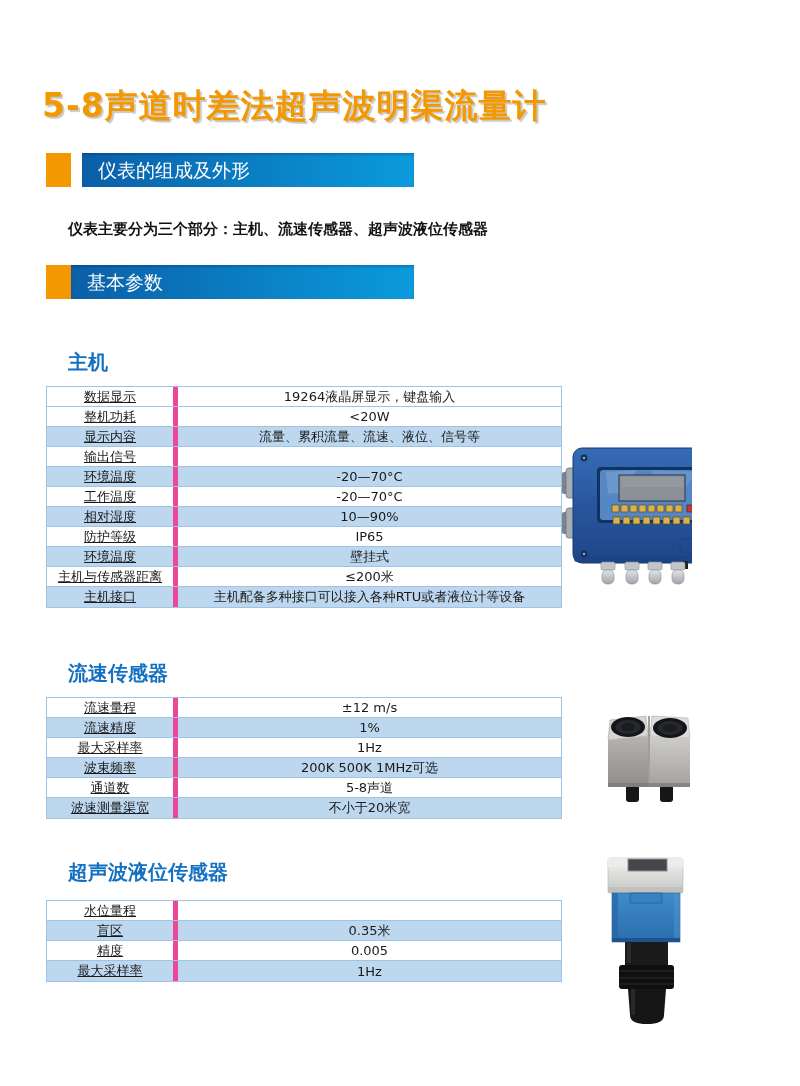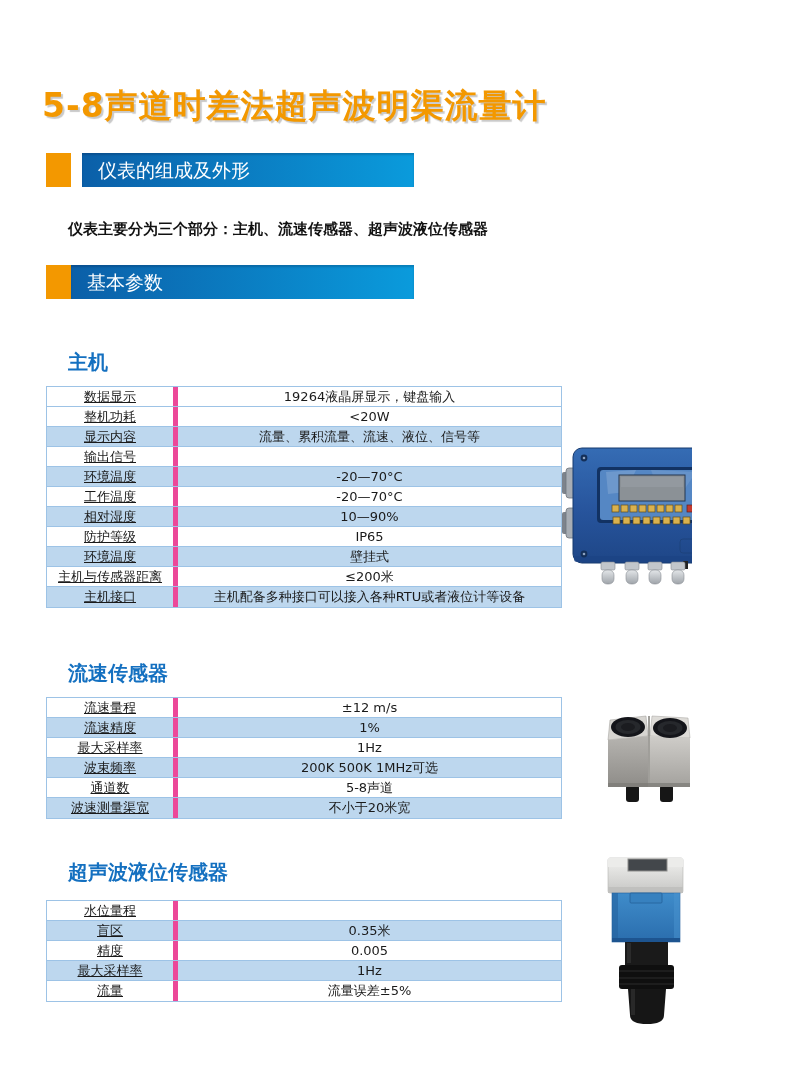--- a/index.html
+++ b/index.html
@@ -149,24 +149,20 @@
         <div class="tcell tvalue">0.35米</div>
       </div>
       <div class="trow">
         <div class="tcell tlabel">精度</div>
         <div class="tcell tvalue">0.005</div>
       </div>
       <div class="trow alt">
         <div class="tcell tlabel">最大采样率</div>
         <div class="tcell tvalue">1Hz</div>
       </div>
-      <div class="trow">
-        <div class="tcell tlabel">流量</div>
-        <div class="tcell tvalue">流量误差±5%</div>
-      </div>
     </div>
 
   <div class="photo" id="photo-main">
     <svg width="210" height="168" viewBox="0 0 210 168">
       <defs>
         <linearGradient id="gBox" x1="0" y1="0" x2="0" y2="1">
           <stop offset="0" stop-color="#356cb4"></stop>
             <stop offset="0.55" stop-color="#27549c"></stop>
             <stop offset="1" stop-color="#1e4687"></stop>
         </linearGradient>

